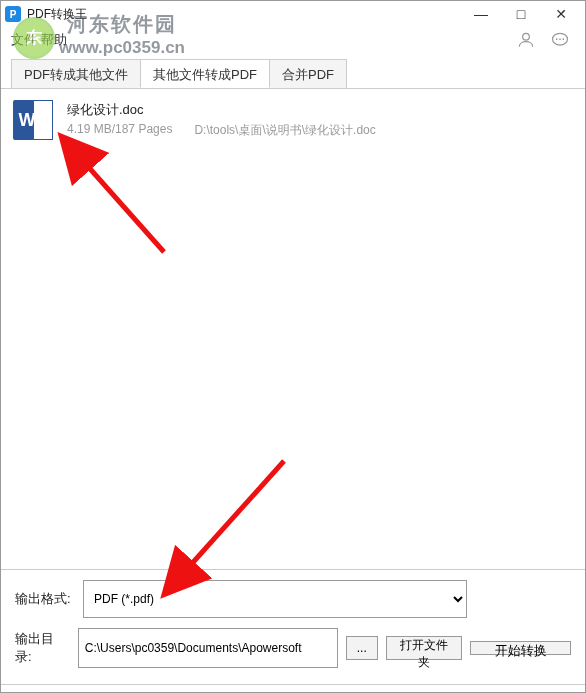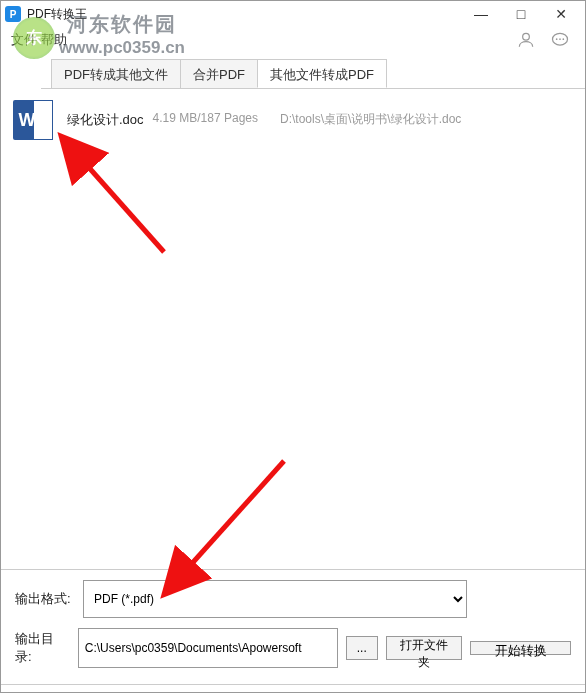--- a/index.html
+++ b/index.html
@@ -14,30 +14,30 @@
 .menubar { height: 26px; display: flex; align-items: center; padding: 0 10px; font-size: 13px; gap: 4px; position: relative; }
 .menuitem { color: #333; cursor: pointer; }
 .top-icons { position: absolute; right: 14px; top: 2px; display: flex; gap: 12px; }
 .top-ic { width: 22px; height: 22px; display: flex; align-items: center; justify-content: center; color: #888; }
 
 .watermark { position: absolute; left: 14px; top: 10px; pointer-events: none; }
 .watermark .wm-t { font-size: 20px; font-weight: bold; color: rgba(60,70,80,0.55); letter-spacing: 2px; text-align: center; }
 .watermark .wm-u { font-size: 17px; color: rgba(60,70,80,0.55); font-weight: bold; }
 .wm-logo { width: 42px; height: 42px; border-radius: 50%; background: radial-gradient(circle,#8fd13f 60%,#3a9a3a 100%); position: absolute; left: -2px; top: 6px; opacity: .62; display:flex;align-items:center;justify-content:center;color:#fff;font-weight:bold;font-size:16px;}
 
-.tabs { display: flex; height: 30px; margin-top: 6px; padding-left: 10px; font-size: 13px; border-bottom: 1px solid #ccc; margin-left: 40px; }
+.tabs { display: flex; height: 30px; margin-top: 6px; padding-left: 10px; font-size: 13px; border-bottom: 1px solid #ccc; }
 .tab { padding: 6px 12px 5px; border: 1px solid #ccc; border-bottom: none; background: #f4f4f4; margin-right: -1px; cursor: pointer; color: #333; }
 .tab.active { background: #fff; border-bottom: 1px solid #fff; position: relative; z-index: 2; }
 
 .file-area { height: 480px; padding: 8px 12px; position: relative; }
 .file-row { display: flex; align-items: center; height: 46px; padding: 4px 0; }
 .file-icon { width: 40px; height: 40px; background: #2b579a; border-radius: 2px; margin-right: 14px; display: flex; align-items: center; justify-content: center; position: relative; }
 .file-icon:before { content: ""; position: absolute; right: 0; top: 0; bottom: 0; width: 18px; background: #fff; border:1px solid #2b579a; border-left:none;}
 .file-icon span { color: #fff; font-weight: bold; font-size: 18px; z-index: 2; position: relative; left: -6px; }
-.file-info { display: flex; flex-direction: row; gap: 9px; flex:1;}
+.file-info { display: flex; flex-direction: column; gap: 3px; flex:1;}
 .file-name { font-size: 13px; color: #222; }
 .file-meta { font-size: 12px; color: #9a9a9a; display: flex; gap: 22px; }
 
 .arrow { position: absolute; pointer-events: none; }
 .arrow svg { overflow: visible; }
 
 .bottom { border-top: 1px solid #ccc; padding: 10px 14px 6px; }
 .form-row { display: flex; align-items: center; margin-bottom: 10px; font-size: 13px; gap: 8px; }
 .form-label { width: 60px; color: #222; }
 .select { flex: 0 0 384px; height: 38px; border: 1px solid #999; font-size: 12px; padding: 2px 6px; background: #fff; }
@@ -84,22 +84,22 @@
 <div class="watermark">
   <div class="wm-logo">东</div>
   <div style="margin-left:44px;">
     <div class="wm-t">河东软件园</div>
     <div class="wm-u">www.pc0359.cn</div>
   </div>
 </div>
 
 <div class="tabs">
   <div class="tab">PDF转成其他文件</div>
+  <div class="tab active">其他文件转成PDF</div>
   <div class="tab">合并PDF</div>
-  <div class="tab active">其他文件转成PDF</div>
 </div>
 
 <div class="file-area">
   <div class="file-row">
     <div class="file-icon">
         <span>W</span>
       </div>
     <div class="file-info">
       <div class="file-name">绿化设计.doc</div>
       <div class="file-meta">

